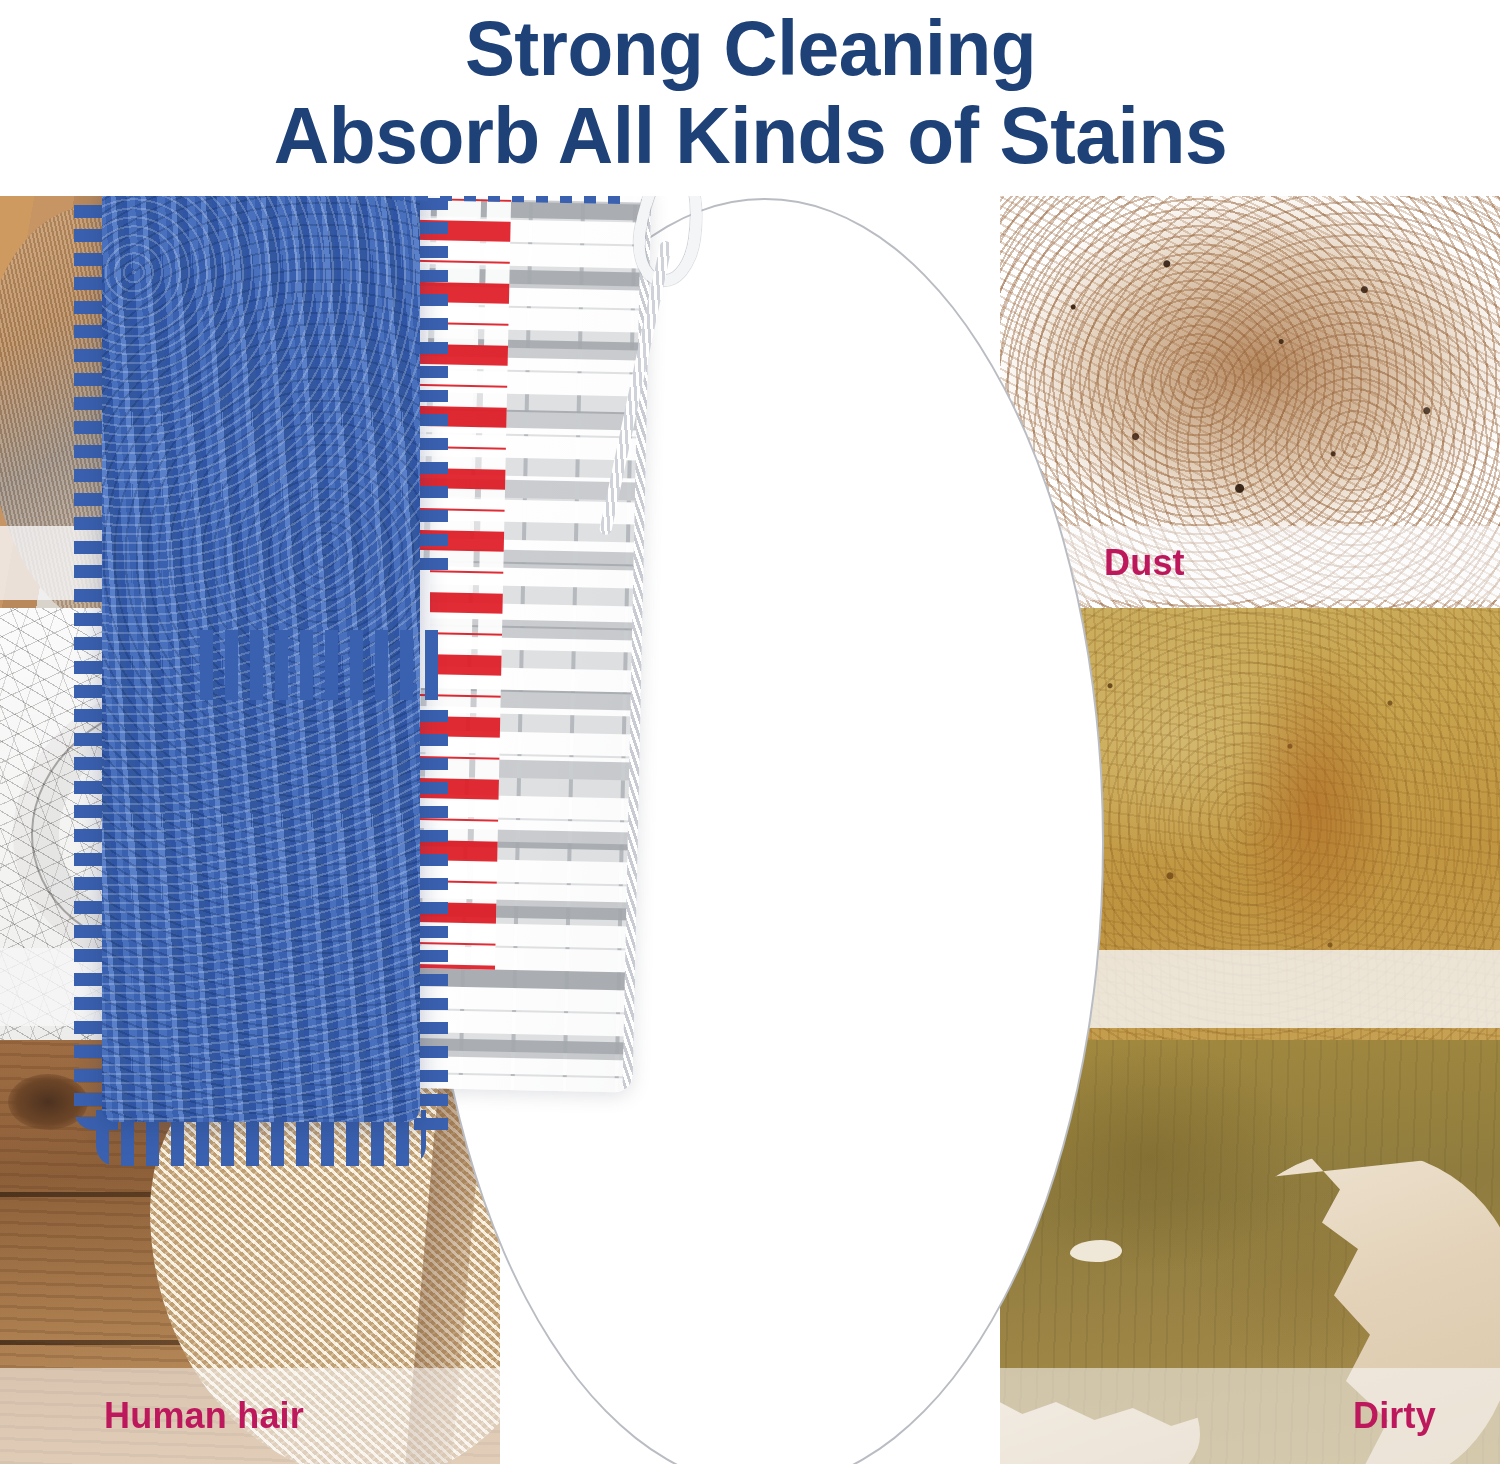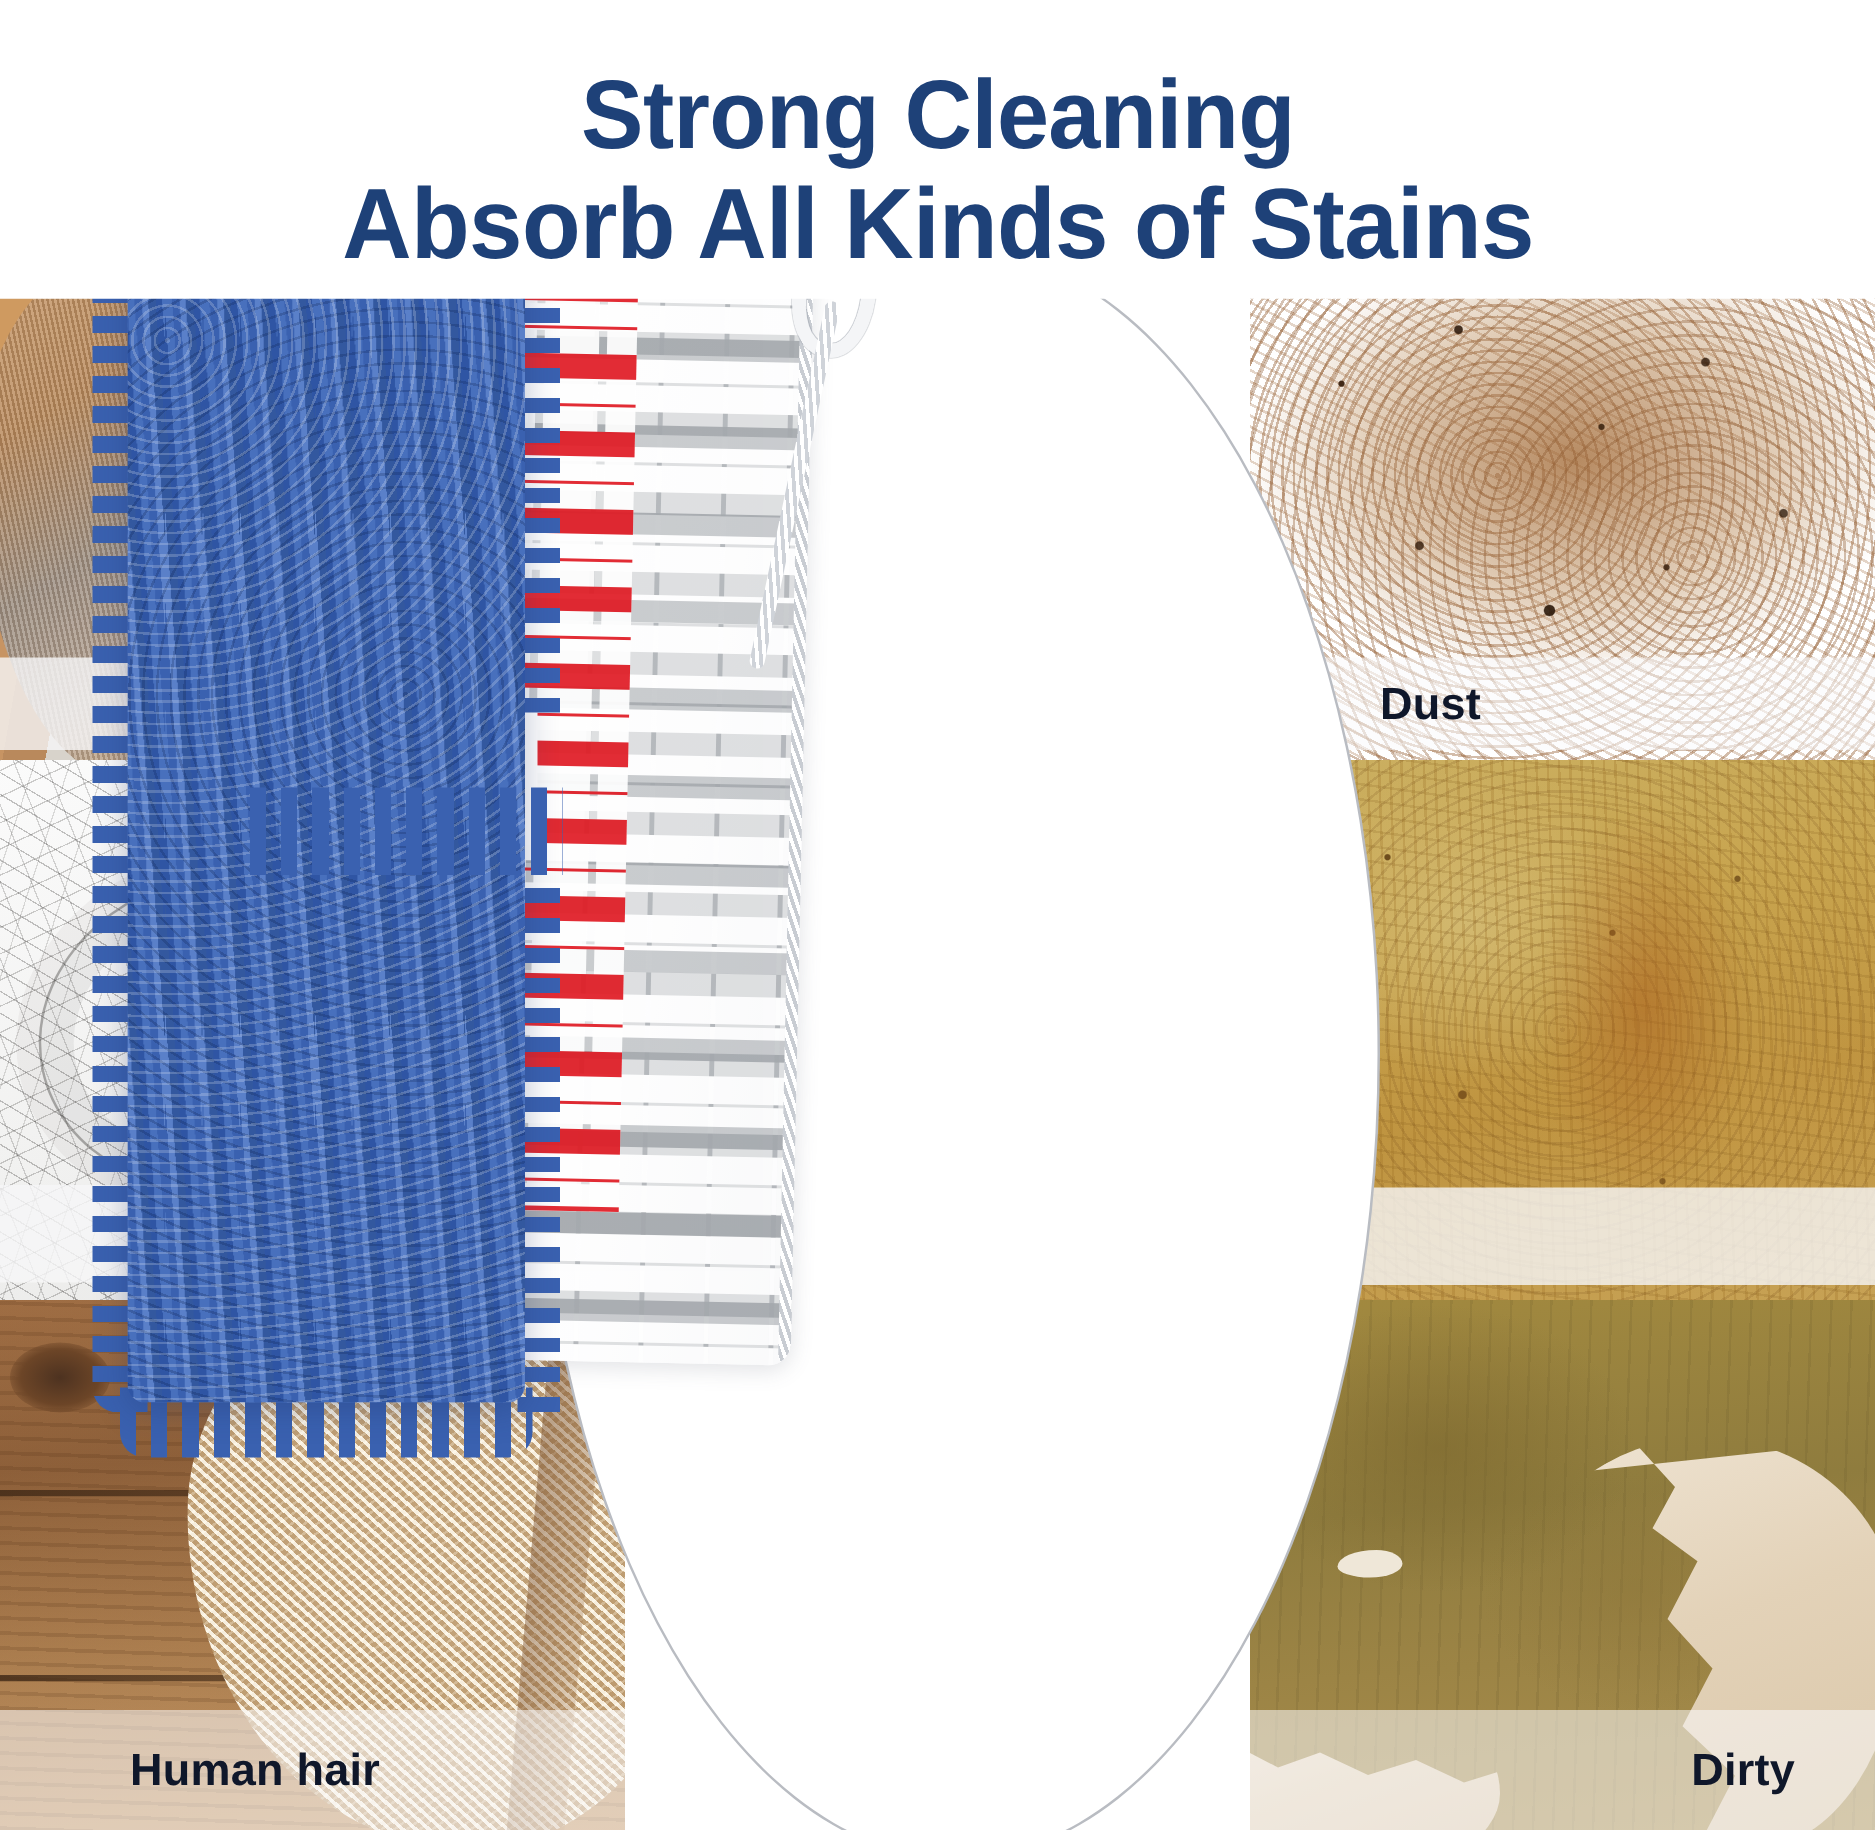--- a/index.html
+++ b/index.html
@@ -29,21 +29,20 @@
     width: 1500px;
     height: 196px;
     display: flex;
     flex-direction: column;
     align-items: center;
     justify-content: flex-start;
     z-index: 40;
     background: #ffffff;
     padding-top: 4px;
     box-sizing: border-box;
-    margin-top: 43px;
   }
   .headline-line {
     color: #1e4178;
     font-weight: bold;
     font-size: 78px;
     line-height: 88px;
     letter-spacing: -0.5px;
     white-space: nowrap;
     text-align: center;
     font-family: "Liberation Sans", sans-serif;
@@ -289,21 +288,21 @@
     box-sizing: border-box;
   }
   .label-band.bottom-band { bottom: 0; }
   .band-bg {
     position: absolute; inset: 0;
     background: rgba(246,246,248,.80);
   }
   .band-bg.soft { background: rgba(250,250,252,.55); }
   .label-text {
     position: relative;
-    color: #0f172a;
+    color: #be185d;
     font-weight: bold;
     font-size: 36px;
     letter-spacing: .2px;
     font-family: "Liberation Sans", sans-serif;
     width: 100%;
   }
   .label-text.align-right { text-align: right; padding-right: 64px; }
   .label-text.align-center { text-align: center; }
   .label-text.align-left-in { text-align: left; padding-left: 104px; }
 

